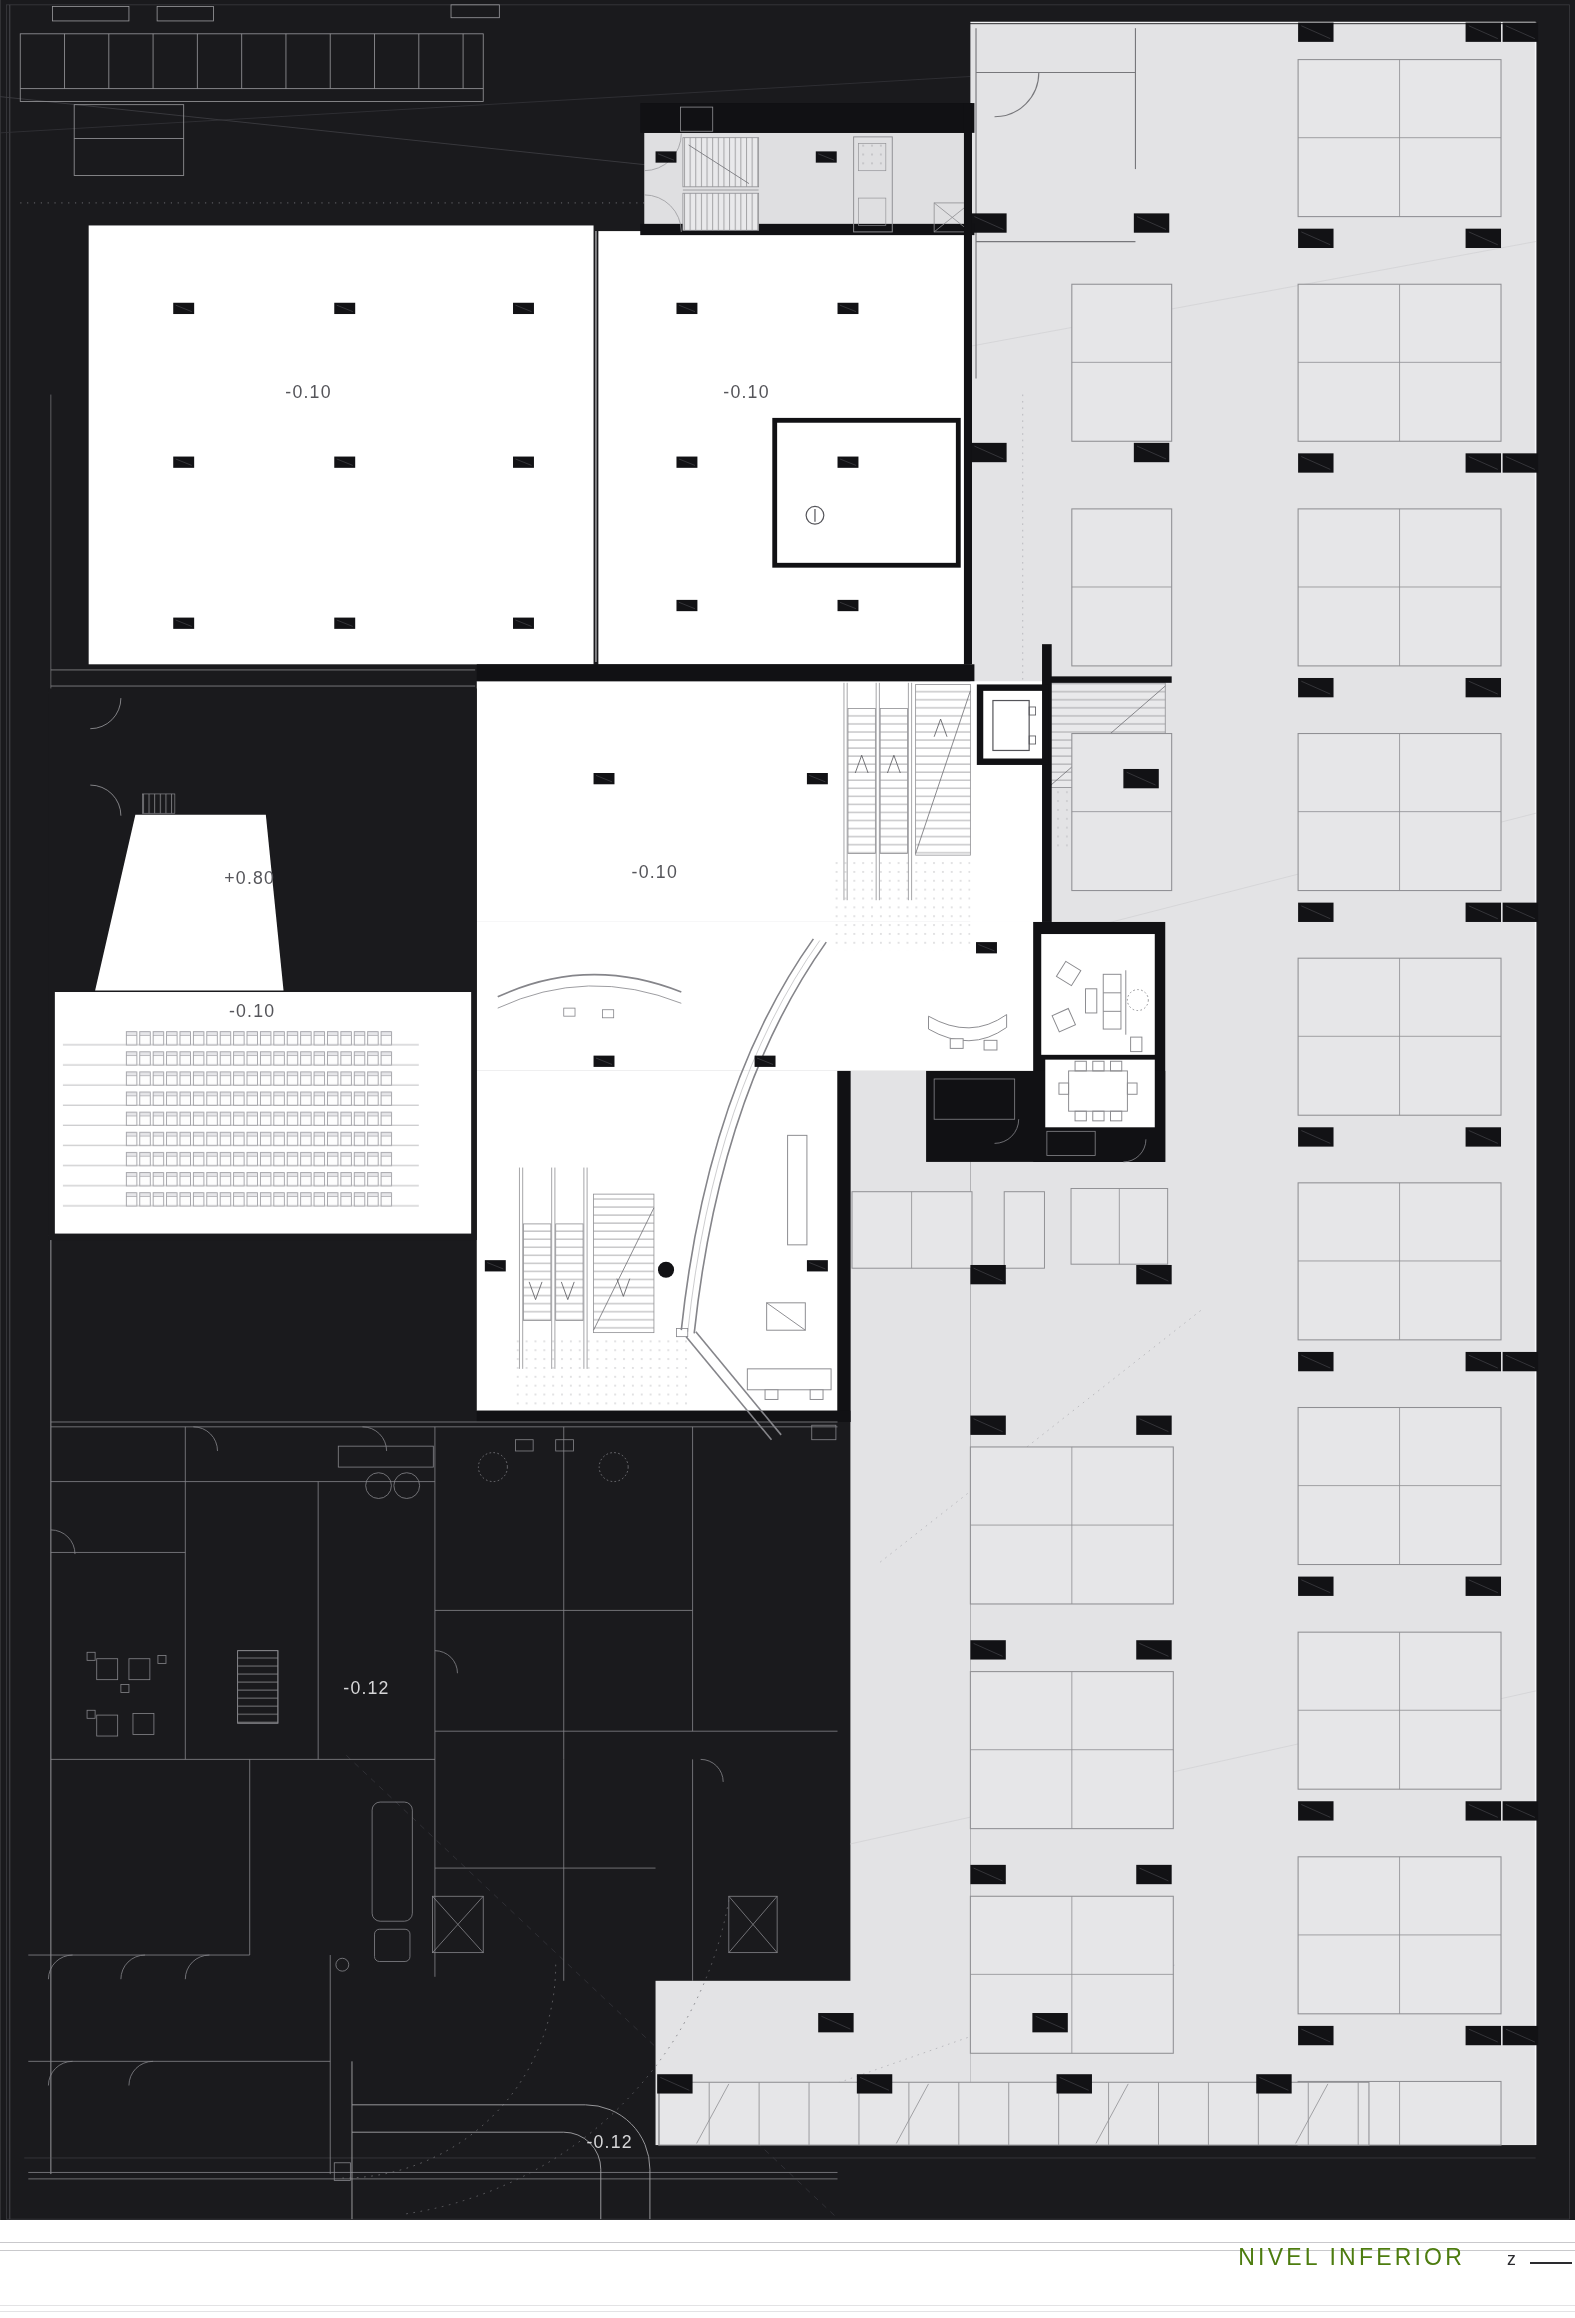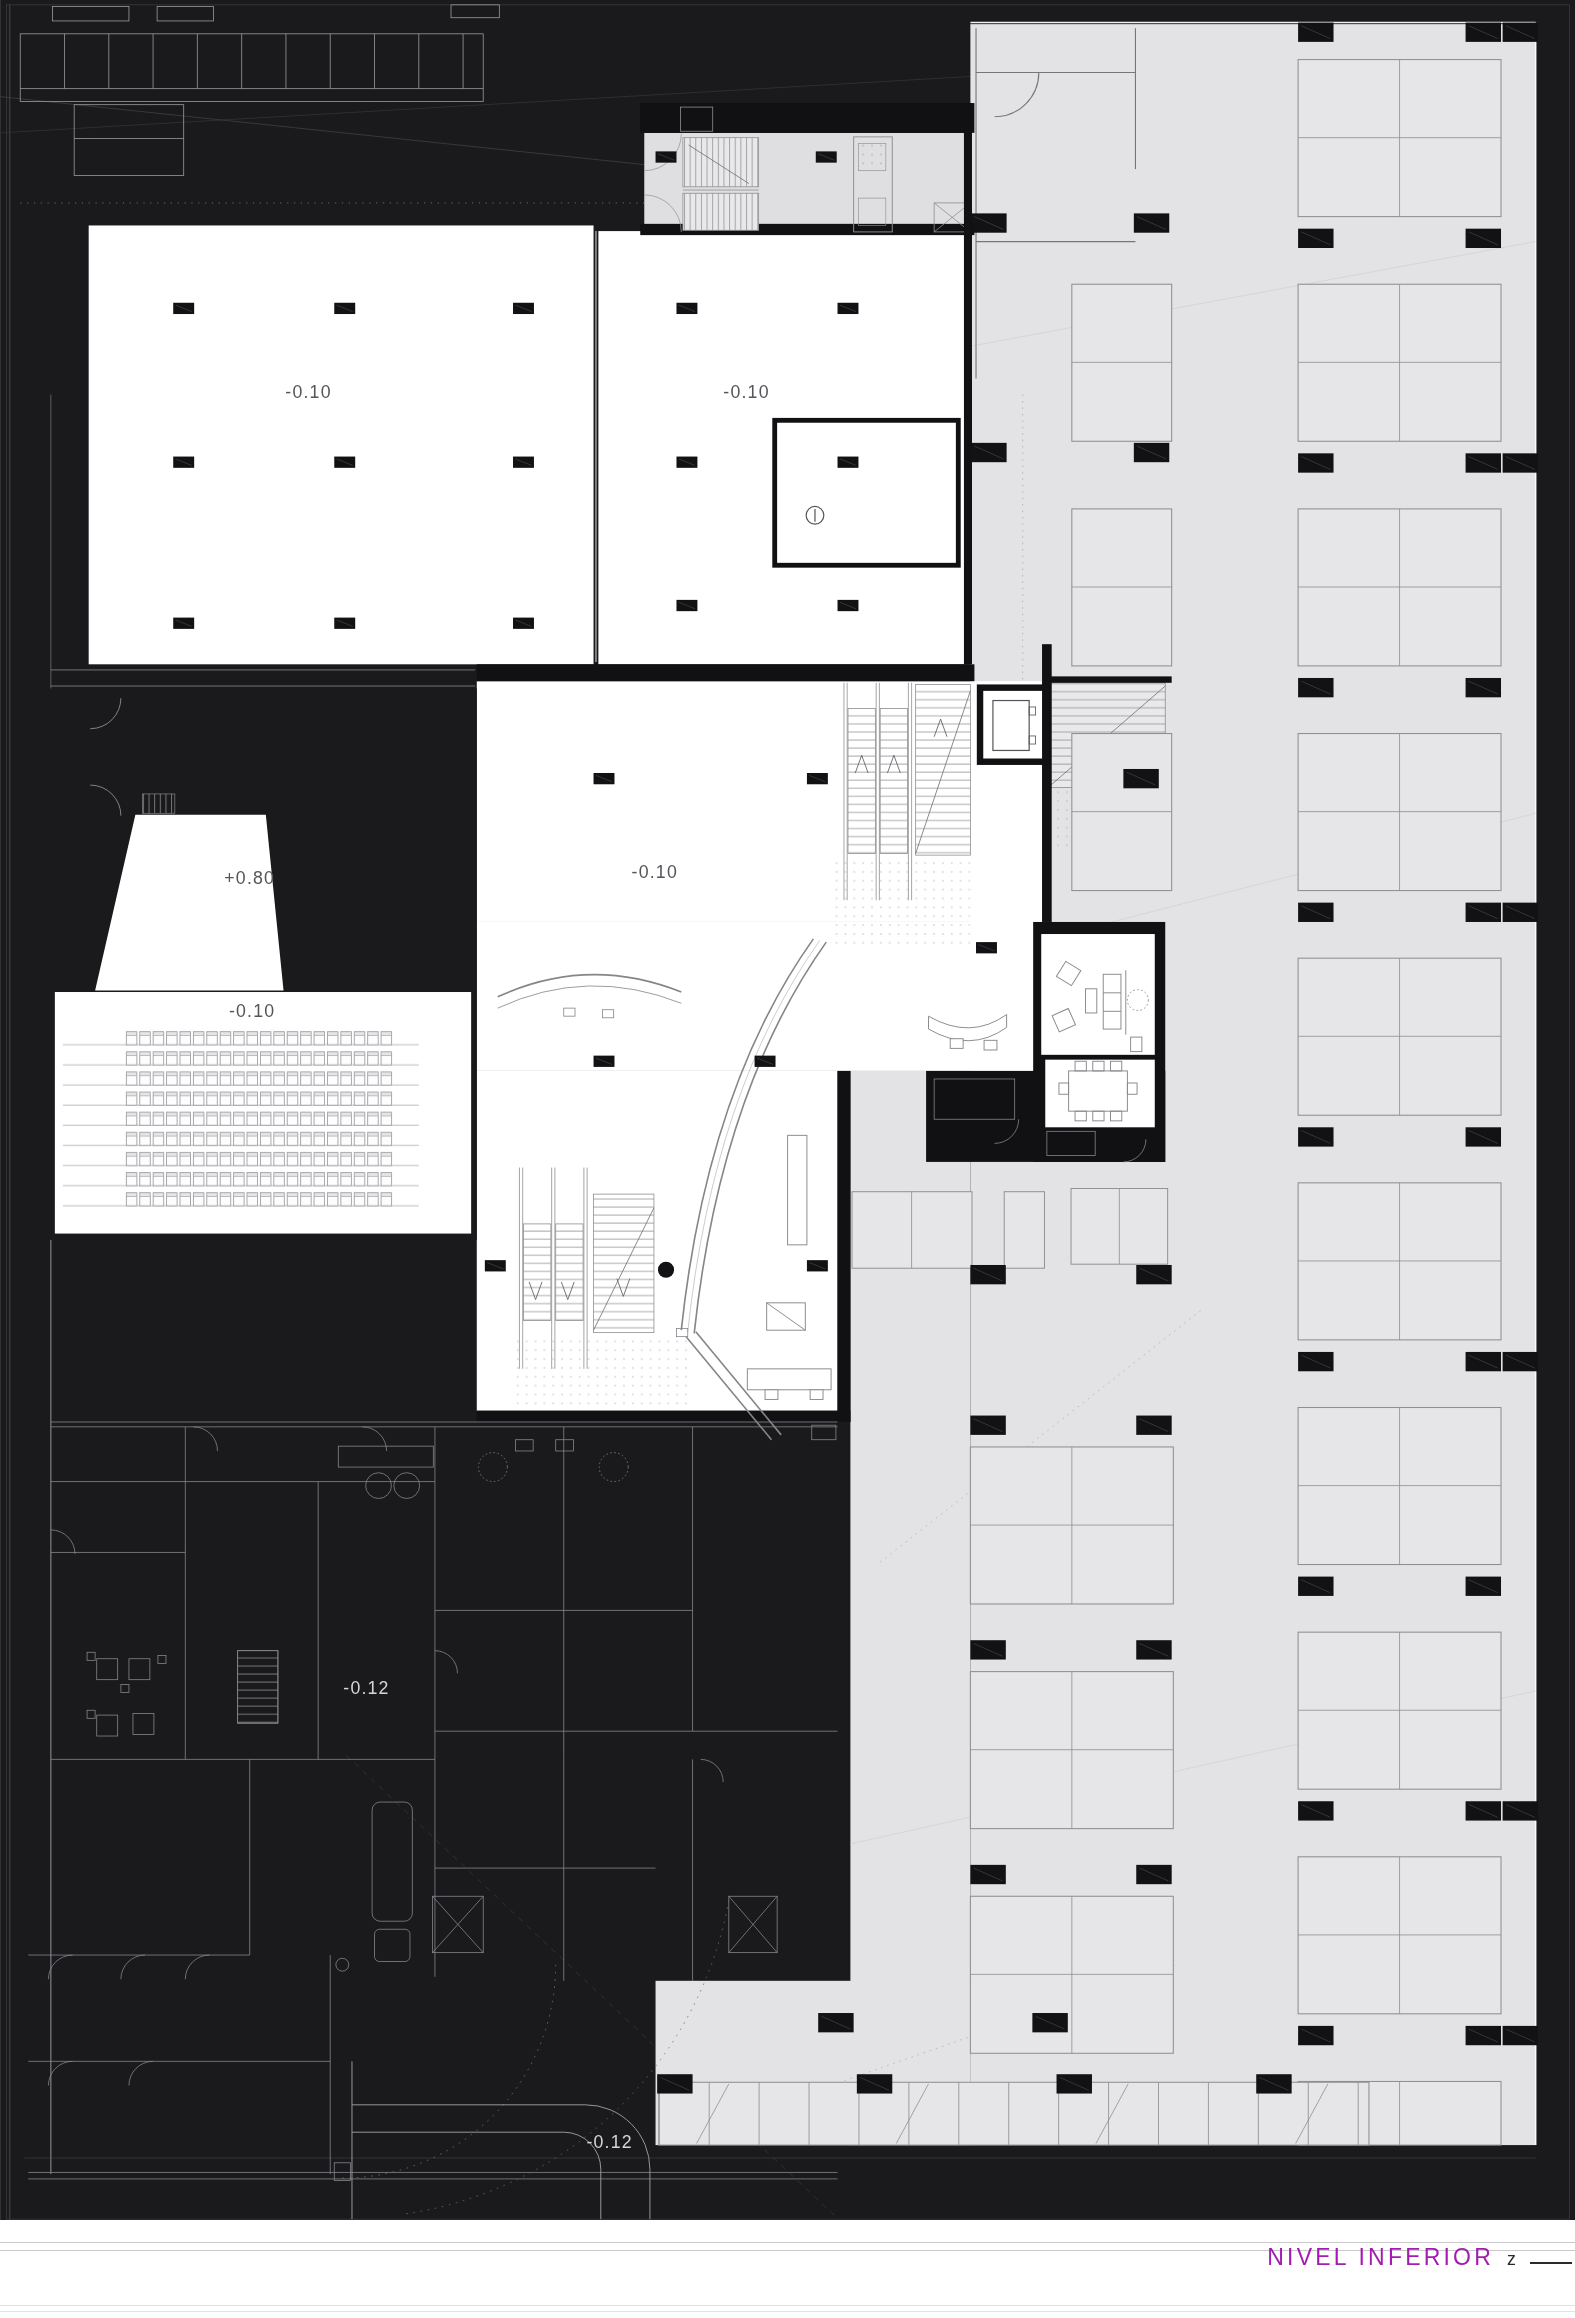--- a/index.html
+++ b/index.html
@@ -4,21 +4,21 @@
 <style>
   html,body{margin:0;padding:0;background:#ffffff;}
   body{width:1576px;height:2319px;position:relative;font-family:"Liberation Sans",sans-serif;}
   #plan{position:absolute;left:0;top:0;}
   svg text{font-family:"Liberation Sans",sans-serif;}
   .lvl{font-size:22px;letter-spacing:1.5px;fill:#55555a;text-anchor:middle;}
   .lvl-light{fill:#d6d6d8;}
   .footer{position:absolute;left:0;top:2220px;width:1576px;height:99px;background:#ffffff;}
   .f-line{position:absolute;left:0;width:1576px;height:0.8px;background:#c9c9cc;}
   .f-line2{position:absolute;left:0;width:1576px;height:0.8px;background:#e3e3e5;}
-  .f-title{position:absolute;right:82px;top:24px;font-size:23px;letter-spacing:3.2px;color:#a21caf;white-space:nowrap;margin-left:28px;}
+  .f-title{position:absolute;right:111px;top:24px;font-size:23px;letter-spacing:3.2px;color:#4d7c0f;white-space:nowrap;margin-left:28px;}
   .f-north{position:absolute;left:1507px;top:29px;font-size:17.7px;color:#2a2a2e;}
   .f-dash{position:absolute;left:1530px;top:42px;width:42px;height:2.4px;background:#2a2a2e;}
 </style>
 </head>
 <body>
 
 <div id="plan">
 <svg width="1576" height="2319" viewBox="0 0 1957 2880" xmlns="http://www.w3.org/2000/svg">
 <defs>
   <pattern id="seats" x="155" y="1277" width="16.65" height="25" patternUnits="userSpaceOnUse">

